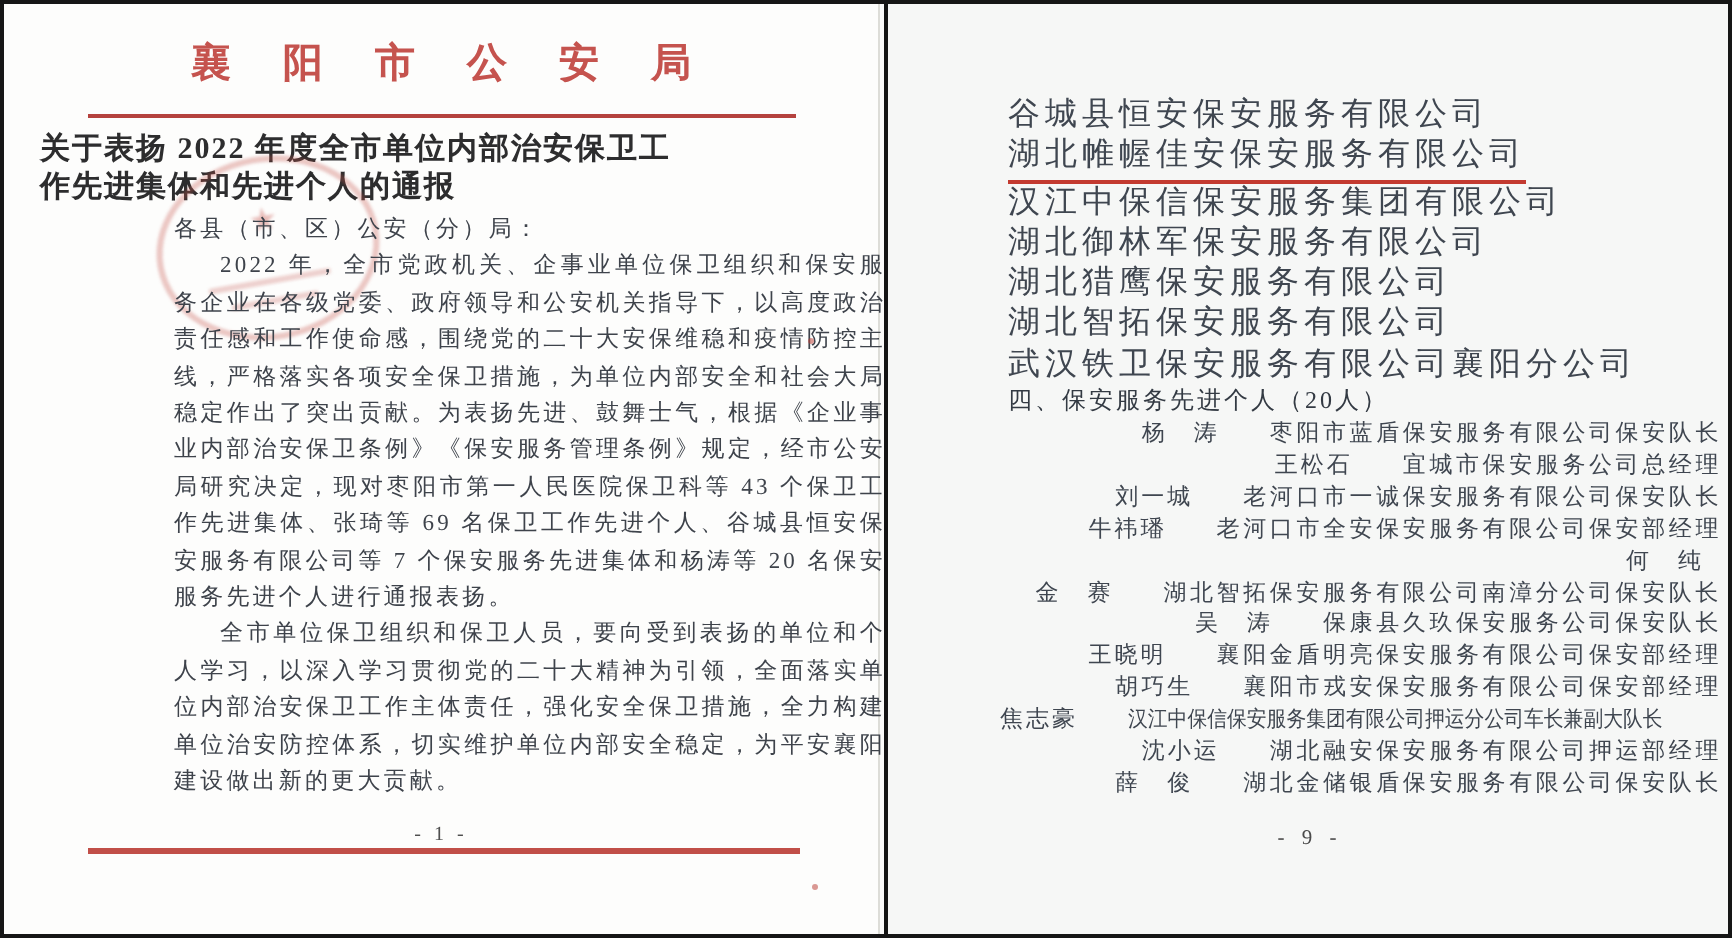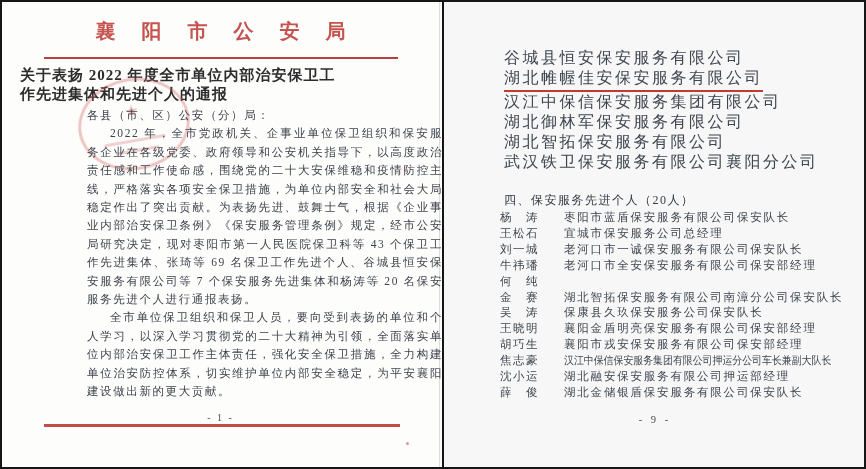--- a/index.html
+++ b/index.html
@@ -69,21 +69,21 @@
     border-bottom:2px solid #c33a30; padding-bottom:1px;
   }
   .rp-heading {
     position:absolute; top:190px; left:60px;
     font-size:12px; font-weight:normal; color:#333a43; letter-spacing:1.5px; white-space:nowrap;
   }
   .rp-individuals {
     position:absolute; top:208px; left:56px;
     font-size:11.5px; line-height:15.9px; color:#3f4650;
   }
-  .ind-row { display:flex; align-items:baseline; white-space:nowrap; }
+  .ind-row { display:flex; align-items:baseline; white-space:nowrap;justify-content:flex-end; }
   .ind-name { width:48px; letter-spacing:1.5px; white-space:pre; flex:0 0 auto; }
   .ind-title { margin-left:16px; letter-spacing:1.8px; }
   .ind-title.compressed {
     letter-spacing:0; font-size:11px;
     transform:scaleX(0.9); transform-origin:left center;
   }
   .rp-page-num {
     position:absolute; top:412px; left:0; width:100%; text-align:center;
     font-size:10.5px; color:#4a4a4a; letter-spacing:3px;
   }
@@ -139,20 +139,23 @@
         </div>
 
         <div class="company-row">
           <span class="company-name">汉江中保信保安服务集团有限公司</span>
         </div>
 
         <div class="company-row">
           <span class="company-name">湖北御林军保安服务有限公司</span>
         </div>
 
+        <div class="company-row">
+          <span class="company-name">湖北猎鹰保安服务有限公司</span>
+        </div>
 
         <div class="company-row">
           <span class="company-name">湖北智拓保安服务有限公司</span>
         </div>
 
         <div class="company-row">
           <span class="company-name">武汉铁卫保安服务有限公司襄阳分公司</span>
         </div>
       </div>
 

